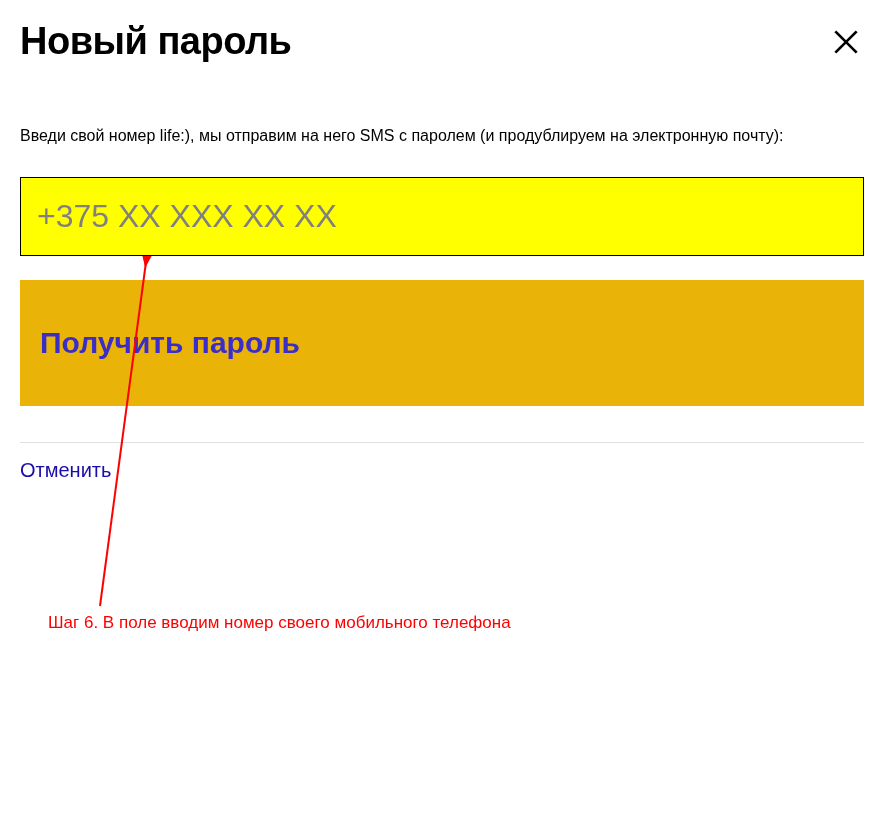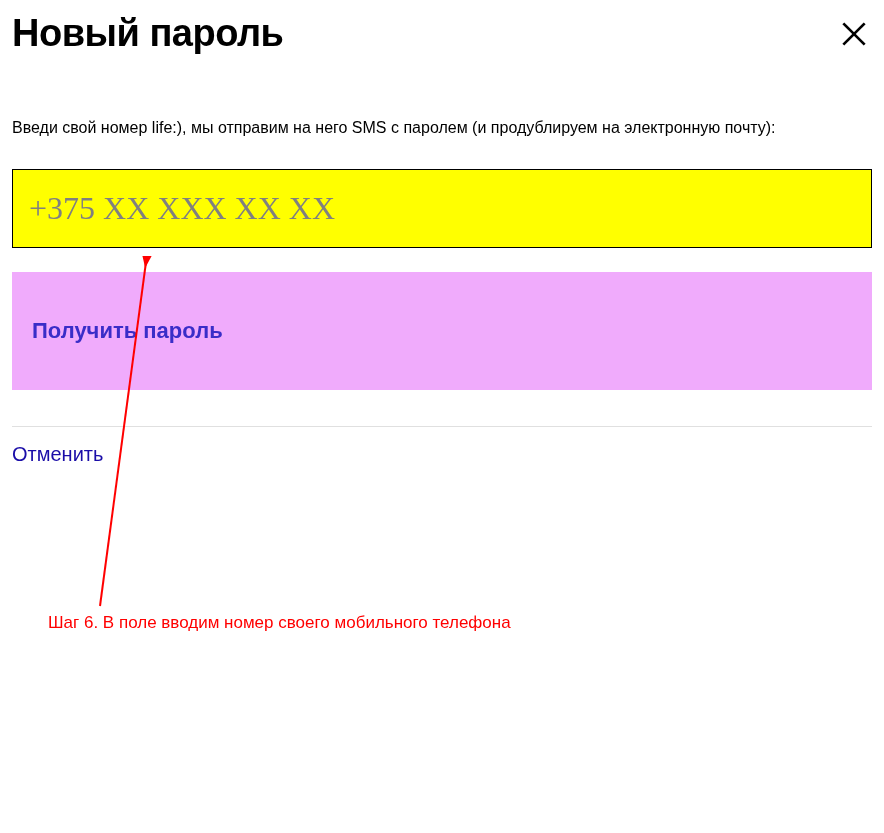--- a/index.html
+++ b/index.html
@@ -8,21 +8,21 @@
       box-sizing: border-box;
     }
     body {
       font-family: Arial, Helvetica, sans-serif;
       background: #ffffff;
       width: 884px;
       height: 833px;
       position: relative;
     }
     .container {
-      padding: 12px;
+      padding: 20px;
     }
     .header {
       display: flex;
       justify-content: space-between;
       align-items: center;
       margin-bottom: 60px;
     }
     .title {
       font-size: 38px;
       font-weight: 900;
@@ -48,32 +48,32 @@
       margin-bottom: 28px;
     }
     .phone-input {
       width: 100%;
       background: #ffff00;
       border: 1px solid #000000;
       padding: 20px 16px;
       font-size: 32px;
       color: #808080;
       outline: none;
-      font-family: Liberation Serif, serif;
+      font-family: Liberation Sans, sans-serif;
       margin-bottom: 24px;
     }
     .phone-input::placeholder {
       color: #808080;
     }
     .submit-btn {
       width: 100%;
-      background: #f0abfc;
+      background: #eab308;
       border: none;
       padding: 46px 20px;
-      font-size: 22px;
+      font-size: 30px;
       font-weight: 700;
       color: #3a2dc8;
       cursor: pointer;
       text-align: left;
       font-family: Arial, Helvetica, sans-serif;
       margin-bottom: 36px;
     }
     .divider {
       border: none;
       border-top: 1px solid #e0e0e0;

